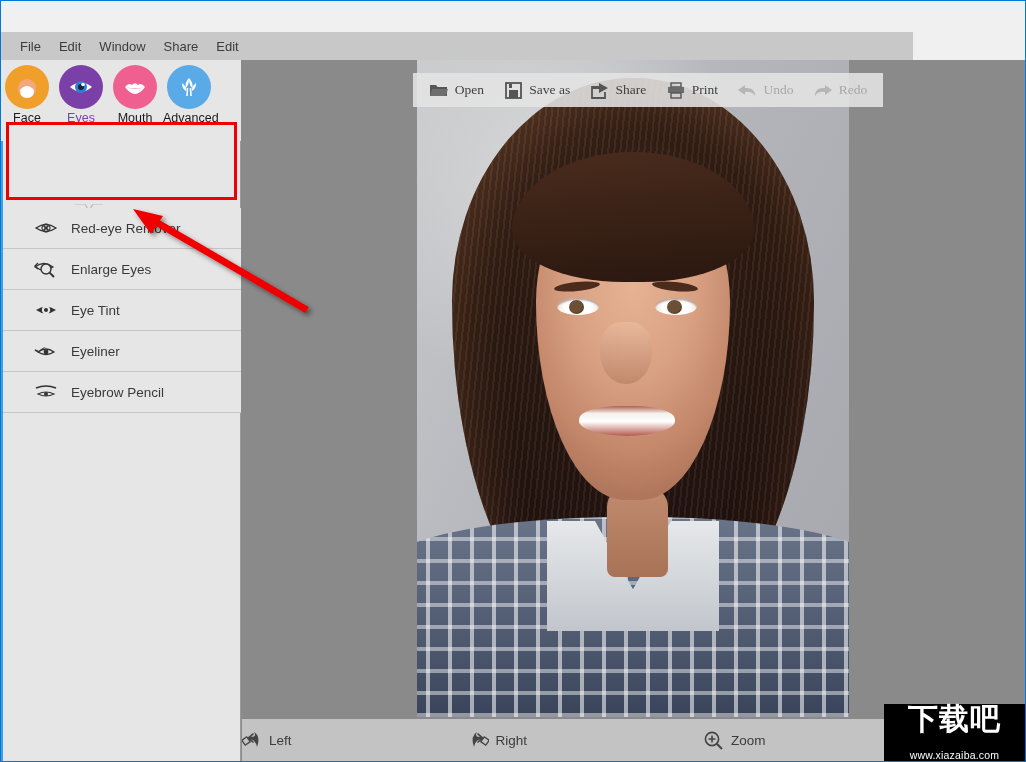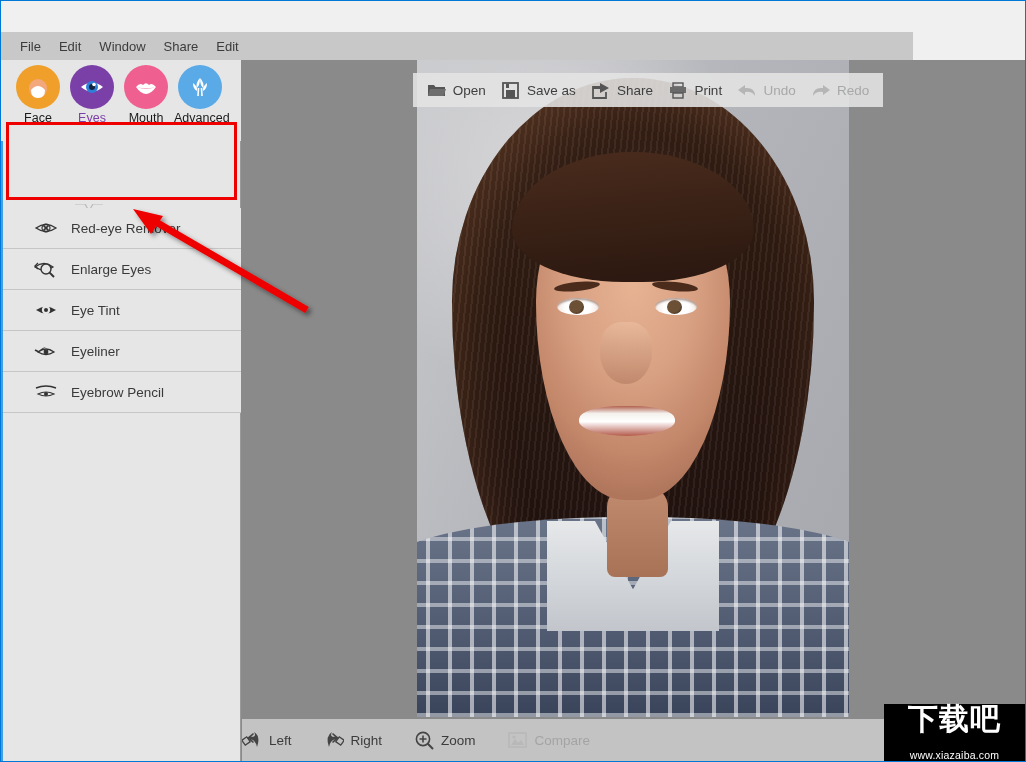--- a/index.html
+++ b/index.html
@@ -70,21 +70,21 @@
   .sidebar::before{
     content:""; position:absolute; left:0; top:0; width:2px; height:701px;
     background:#3f9fe0;
   }
 
   
   .cat-strip {
     position: absolute; left: 0; top: 0; width: 240px; height: 81px;
     background: #e6e6e6;
     display: flex; align-items: flex-start; justify-content: flex-start;
-    padding-left: 11px; padding-top: 5px;
+    padding-top: 5px;
   }
   .cat {
     width: 52px; text-align: center; margin-right: 2px;
   }
   .cat .bubble {
     width: 44px; height: 44px; border-radius: 50%;
     margin: 0 auto 2px auto;
     display: flex; align-items: center; justify-content: center;
     position: relative;
   }
@@ -190,30 +190,30 @@
     background: linear-gradient(180deg,#b1604f 0%, #f4f1ec 25%, #ffffff 52%, #b45a4c 100%);
     border-radius: 50% 50% 58% 58%; }
 
   
   .top-toolbar {
     position: absolute; left: 171px; top: 13px; width: 470px; height: 34px;
     background: rgba(228,228,228,0.88);
     display: flex; align-items: center; justify-content: space-around;
     padding: 0 6px;
   }
-  .tb-btn { display: flex; align-items: center; gap: 6px; padding: 3px 5px; }
+  .tb-btn { display: flex; align-items: center; gap: 6px; padding: 3px 5px; font-family: Liberation Serif, serif; }
   .tb-btn .tl { font-size: 13.5px; color: #3f3f3f; }
   .tb-btn.disabled .tl { color: #a8a8a8; }
   .tb-btn .ti { width: 20px; height: 19px; display: flex; align-items: center; justify-content: center; flex:none;}
 
   
   .bottombar {
     position: absolute; left: 241px; top: 659px; width: 783px; height: 42px;
     background: #c3c3c3;
-    display: flex; align-items: center; justify-content: flex-start; gap: 32px;
+    display: flex; align-items: center; justify-content: space-between; gap: 32px;
   }
   .bb-btn { display: flex; align-items: center; gap: 7px; }
   .bb-btn .bl { font-size: 13.5px; color: #3c3c3c; }
   .bb-btn.disabled .bl { color: #a4a4a4; }
   .bb-btn .bi { width: 20px; height: 20px; display:flex; align-items:center; justify-content:center; flex:none;}
 
   
   .arrow { position: absolute; left: 110px; top: 130px; width: 220px; height: 140px; pointer-events: none; }
 
   

